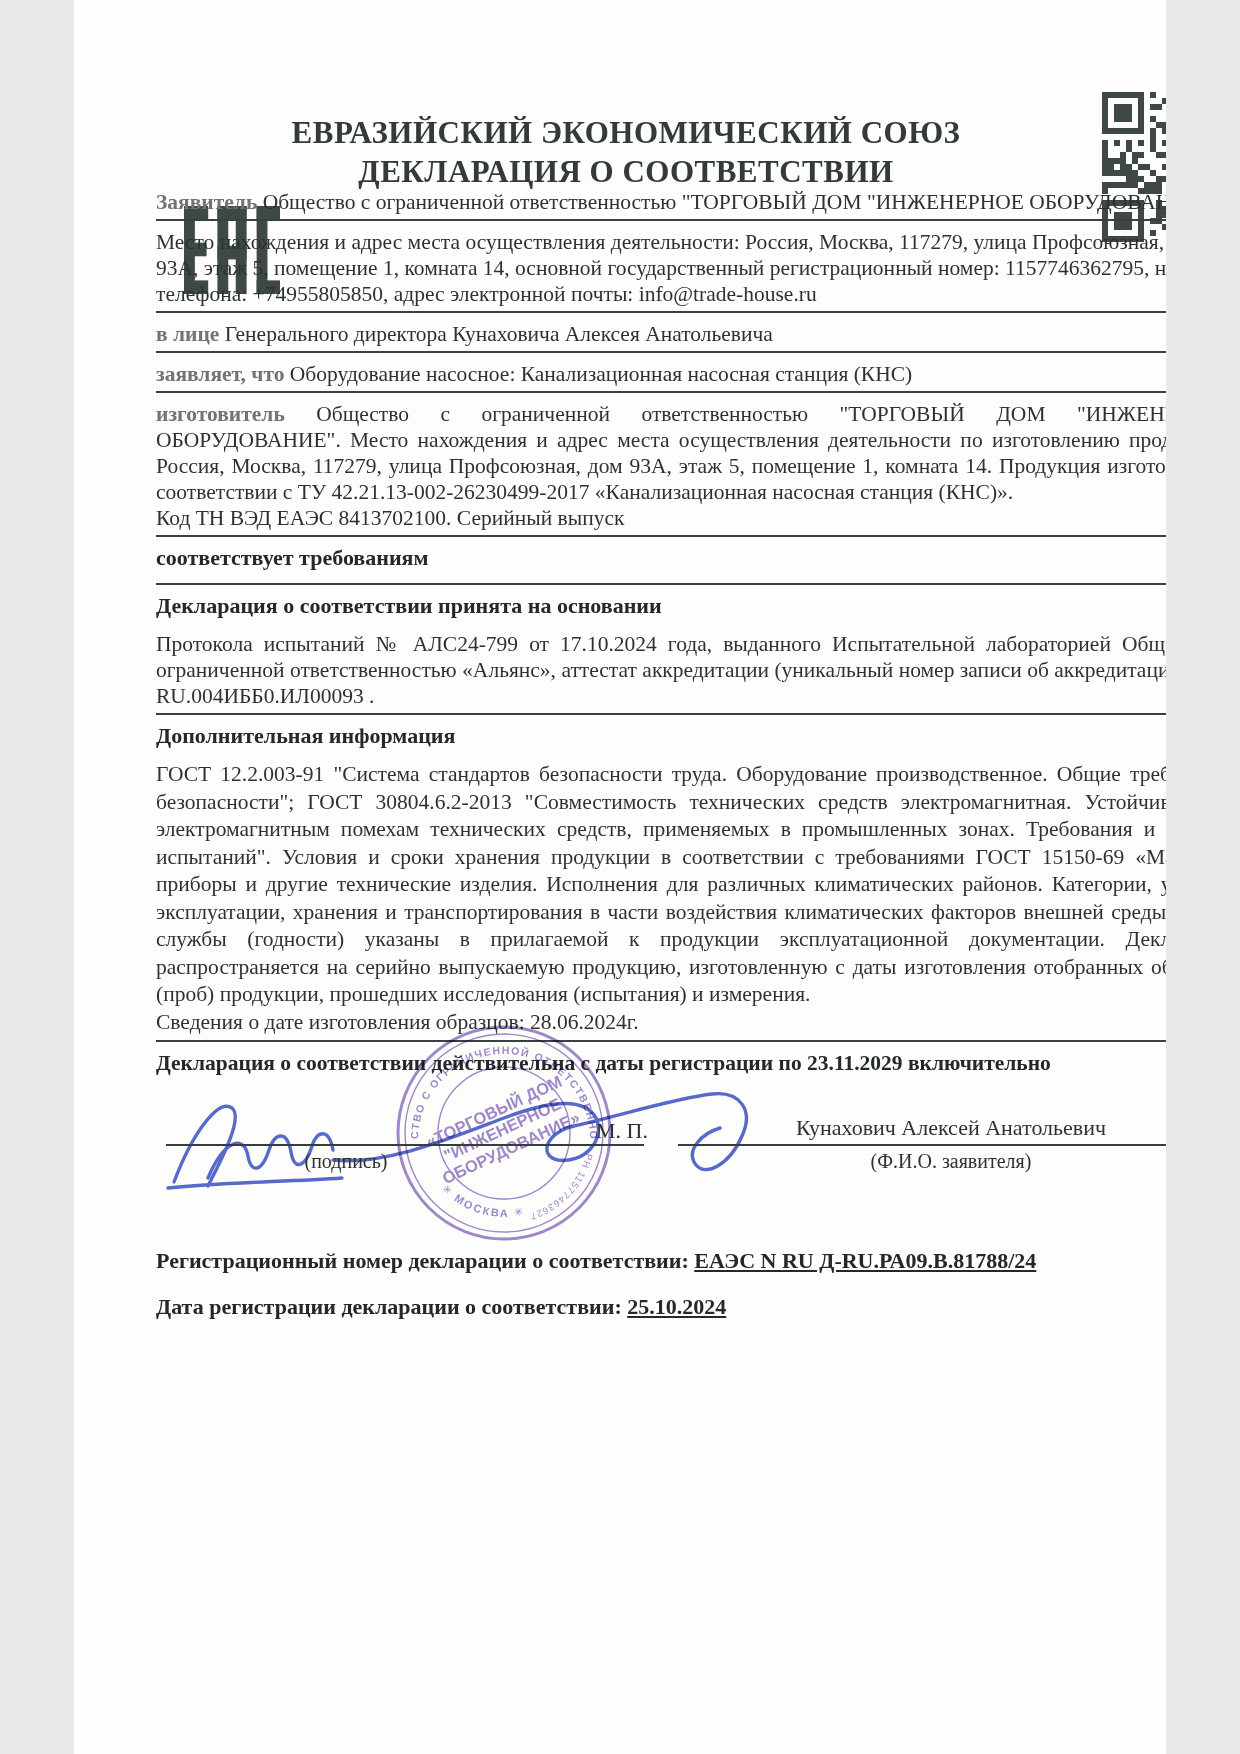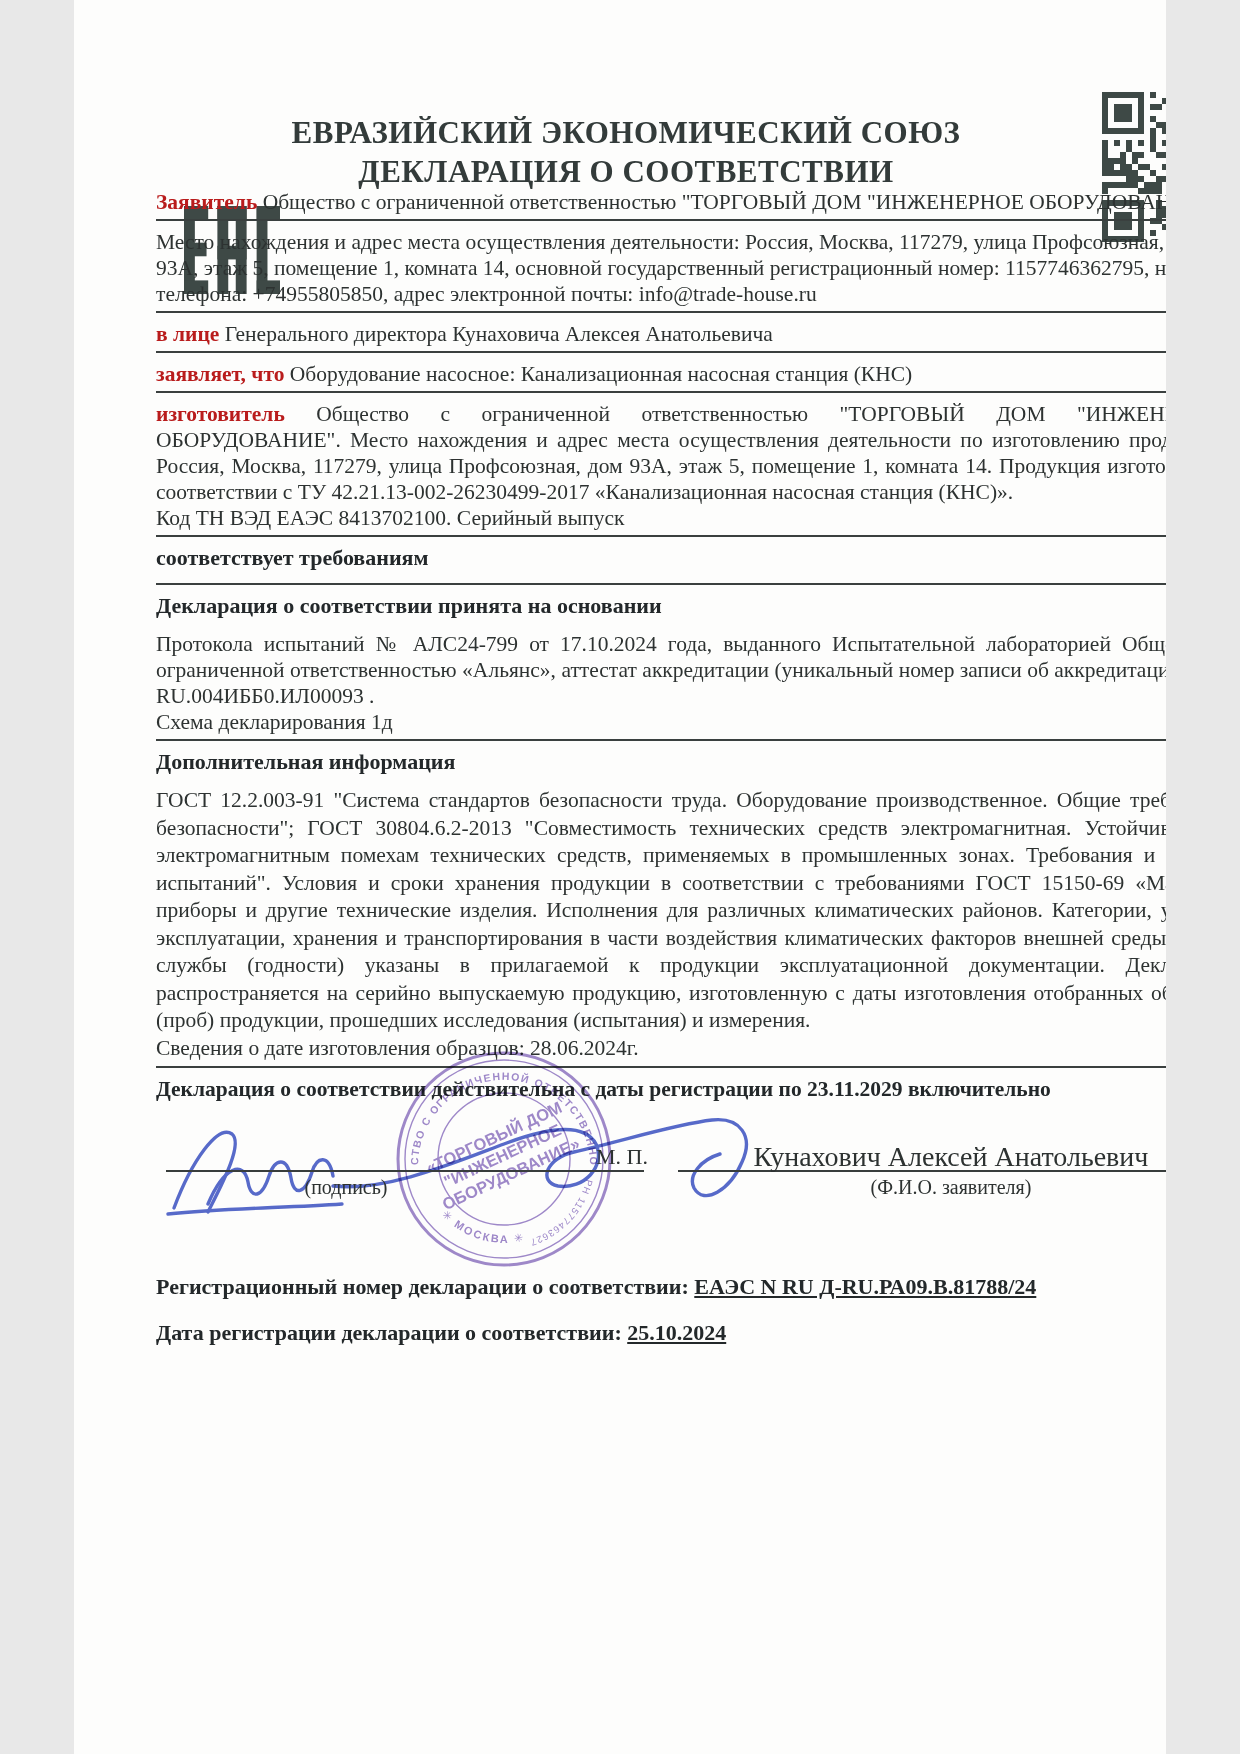--- a/index.html
+++ b/index.html
@@ -14,34 +14,34 @@
   .titles{margin-top:116px;padding-right:138px;text-align:center;}
   .title-line{font-weight:bold;font-size:31px;line-height:34px;letter-spacing:.5px;color:#333b3a;margin:0;}
   .title-line + .title-line{margin-top:5px;}
   
   .eac-logo{position:absolute;left:110px;top:206px;}
   .qr{position:absolute;left:1028px;top:92px;}
   
   .body-start{margin-top:120px;}
   .para{font-size:21.5px;line-height:26px;margin:0;text-align:justify;}
   .para.noj{text-align:left;}
-  .lbl{font-weight:bold;color:#b91c1c;}
+  .lbl{font-weight:bold;color:#737373;}
   .rule{height:2px;background:#3a403f;margin:4px 0 8px;}
   .sec-title{font-size:22px;font-weight:bold;color:#23282a;margin:2px 0 12px;}
   .gost{line-height:27.5px;}
   .bold-line{font-size:21.5px;font-weight:bold;color:#23282a;line-height:26px;margin:0;}
   
   .sig-block{position:relative;height:152px;margin-top:6px;}
   .sig-svg{position:absolute;left:0;top:-14px;mix-blend-mode:multiply;}
   .stamp-svg{position:absolute;left:233px;top:-64px;mix-blend-mode:multiply;font-family:"Liberation Sans","DejaVu Sans",sans-serif;}
   .sig-line{position:absolute;top:62px;left:10px;width:478px;border-top:2px solid #383d3c;}
   .fio-line{position:absolute;top:62px;left:522px;width:546px;border-top:2px solid #383d3c;}
   .sig-caption{position:absolute;top:68px;left:60px;width:260px;text-align:center;font-size:20px;}
   .mp-mark{position:absolute;top:36px;left:440px;font-size:22px;}
-  .signer-name{position:absolute;top:33px;left:522px;width:546px;text-align:center;font-size:28px;}
+  .signer-name{position:absolute;top:33px;left:522px;width:546px;text-align:center;font-size:22px;}
   .fio-caption{position:absolute;top:68px;left:522px;width:546px;text-align:center;font-size:20px;}
   
   .reg-row{font-size:22px;font-weight:bold;color:#23282a;margin:14px 0 0;}
   .reg-row + .reg-row{margin-top:20px;}
   .reg-val{font-weight:bold;text-decoration:underline;}
 </style>
 </head>
 <body>
 
 <div class="page">
@@ -391,21 +391,20 @@
 
     <p class="para"><b class="lbl">изготовитель</b> <span>Общество с ограниченной ответственностью "ТОРГОВЫЙ ДОМ "ИНЖЕНЕРНОЕ ОБОРУДОВАНИЕ". Место нахождения и адрес места осуществления деятельности по изготовлению продукции: Россия, Москва, 117279, улица Профсоюзная, дом 93А, этаж 5, помещение 1, комната 14. Продукция изготовлена в соответствии с ТУ 42.21.13-002-26230499-2017 «Канализационная насосная станция (КНС)».</span></p>
     <p class="para noj">Код ТН ВЭД ЕАЭС 8413702100. Серийный выпуск</p>
     <div class="rule"></div>
 
     <h2 class="sec-title">соответствует требованиям</h2>
     <div class="rule"></div>
 
     <h2 class="sec-title">Декларация о соответствии принята на основании</h2>
     <p class="para">Протокола испытаний № АЛС24-799 от 17.10.2024 года, выданного Испытательной лабораторией Общества с ограниченной ответственностью «Альянс», аттестат аккредитации (уникальный номер записи об аккредитации)  ТЭТ RU.004ИББ0.ИЛ00093 .</p>
-    <p class="para noj">Схема декларирования 1д</p>
     <div class="rule"></div>
 
     <h2 class="sec-title">Дополнительная информация</h2>
     <p class="para gost">ГОСТ 12.2.003-91 "Система стандартов безопасности труда. Оборудование производственное. Общие требования безопасности"; ГОСТ 30804.6.2-2013 "Совместимость технических средств электромагнитная. Устойчивость к электромагнитным помехам технических средств, применяемых в промышленных зонах. Требования и методы испытаний". Условия и сроки хранения продукции в соответствии с требованиями ГОСТ 15150-69 «Машины, приборы и другие технические изделия. Исполнения для различных климатических районов. Категории, условия эксплуатации, хранения и транспортирования в части воздействия климатических факторов внешней среды". Срок службы (годности) указаны в прилагаемой к продукции эксплуатационной документации. Декларация распространяется на серийно выпускаемую продукцию, изготовленную с даты изготовления отобранных образцов (проб) продукции, прошедших исследования (испытания) и измерения.</p>
     <p class="para noj gost">Сведения о дате изготовления образцов: 28.06.2024г.</p>
     <div class="rule"></div>
 
     <p class="bold-line">Декларация о соответствии  действительна с даты регистрации по 23.11.2029 включительно</p>
 
     <div class="sig-block">

